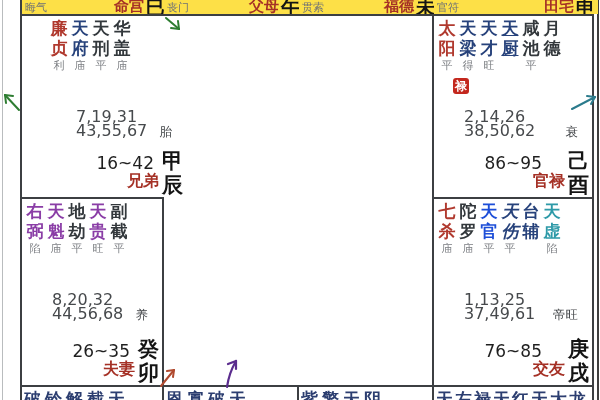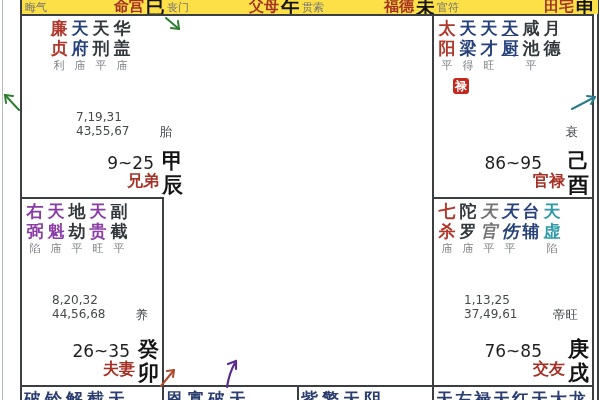--- a/index.html
+++ b/index.html
@@ -8,21 +8,21 @@
   .vl{position:absolute;width:2px;background:#3c3f42;}
   .hl{position:absolute;height:2px;background:#3c3f42;}
   .edge{position:absolute;width:1px;background:#b9bcbe;}
   .palace{position:absolute;overflow:hidden;background:#fff;}
   .stars{position:absolute;left:3px;top:2px;display:flex;gap:1px;}
   .star-col{width:20px;text-align:center;}
   .star-name{width:20px;font-size:17px;font-weight:bold;line-height:20px;word-break:break-all;letter-spacing:0;}
   .star-state{font-size:11px;color:#7b7e82;height:13px;line-height:13px;margin-top:1px;}
   .hua{position:absolute;left:19px;top:62px;width:16px;height:16px;background:#c3271d;color:#fff;
        font-size:12px;line-height:16px;text-align:center;border-radius:3px;font-weight:bold;}
-  .nums{position:absolute;left:30px;top:94px;font-size:12px;color:#46494c;line-height:14px;}
+  .nums{position:absolute;left:30px;top:94px;font-size:16px;color:#46494c;line-height:14px;}
   .stage{position:absolute;right:14px;top:108px;font-size:12.5px;color:#46494c;}
   .gods{position:absolute;left:4px;bottom:5px;font-size:11px;line-height:11.5px;color:#6f7276;}
   .gods div:first-child{color:#3aa8b8;}
   .decade{position:absolute;bottom:24px;font-size:17px;color:#1f1f1f;}
   .p-l .decade{right:32px;} .p-r .decade{right:50px;}
   .stem{position:absolute;right:3px;bottom:25px;font-size:21px;line-height:22px;font-weight:600;color:#141414;}
   .branch{position:absolute;right:3px;bottom:1px;font-size:21px;line-height:22px;font-weight:600;color:#141414;}
   .pname{position:absolute;right:27px;bottom:5px;font-size:16px;font-weight:bold;color:#a53126;}
   .tcell{position:absolute;top:0;height:14px;overflow:hidden;display:flex;align-items:flex-end;padding:0 3px;background:#fde047;}
   .tgod{font-size:11px;line-height:13px;color:#6f7276;margin-right:auto;}
@@ -92,21 +92,21 @@
   <div class="nums">
     <div>7,19,31</div>
     <div>43,55,67</div>
   </div>
   <div class="stage">胎</div>
   <div class="gods">
       <div></div>
       <div></div>
       <div></div>
     </div>
-  <div class="decade">9~25</div>
+  <div class="decade">16~42</div>
   <div class="stem">甲</div>
   <div class="branch">辰</div>
   <div class="pname">兄弟</div>
 </div>
 
 <div class="palace p-l" style="left:22px;top:199px;width:140px;height:186px;">
   <div class="stars">
       <div class="star-col">
     <div class="star-name" style="color: rgb(138, 61, 166);">右弼</div>
     <div class="star-state">陷</div>
@@ -165,20 +165,24 @@
       <div class="star-col">
     <div class="star-name" style="color: rgb(51, 56, 60);">咸池</div>
     <div class="star-state">平</div>
   </div>
       <div class="star-col">
     <div class="star-name" style="color: rgb(51, 56, 60);">月德</div>
     <div class="star-state"></div>
   </div>
     </div>
   <div class="hua">禄</div>
+  <div class="nums">
+    <div>2,14,26</div>
+    <div>38,50,62</div>
+  </div>
   <div class="stage">衰</div>
   <div class="gods">
       <div></div>
       <div></div>
       <div></div>
     </div>
   <div class="decade">86~95</div>
   <div class="stem">己</div>
   <div class="branch">酉</div>
   <div class="pname">官禄</div>
@@ -188,21 +192,21 @@
   <div class="stars">
       <div class="star-col">
     <div class="star-name" style="color: rgb(176, 57, 46);">七杀</div>
     <div class="star-state">庙</div>
   </div>
       <div class="star-col">
     <div class="star-name" style="color: rgb(51, 56, 60);">陀罗</div>
     <div class="star-state">庙</div>
   </div>
       <div class="star-col">
-    <div class="star-name" style="color: #737373; font-style: italic;">天官</div>
+    <div class="star-name" style="color: #1d4ed8;">天官</div>
     <div class="star-state">平</div>
   </div>
       <div class="star-col">
     <div class="star-name" style="color: rgb(39, 66, 123); font-style: italic;">天伤</div>
     <div class="star-state">平</div>
   </div>
       <div class="star-col">
     <div class="star-name" style="color: rgb(39, 66, 123);">台辅</div>
     <div class="star-state"></div>
   </div>

